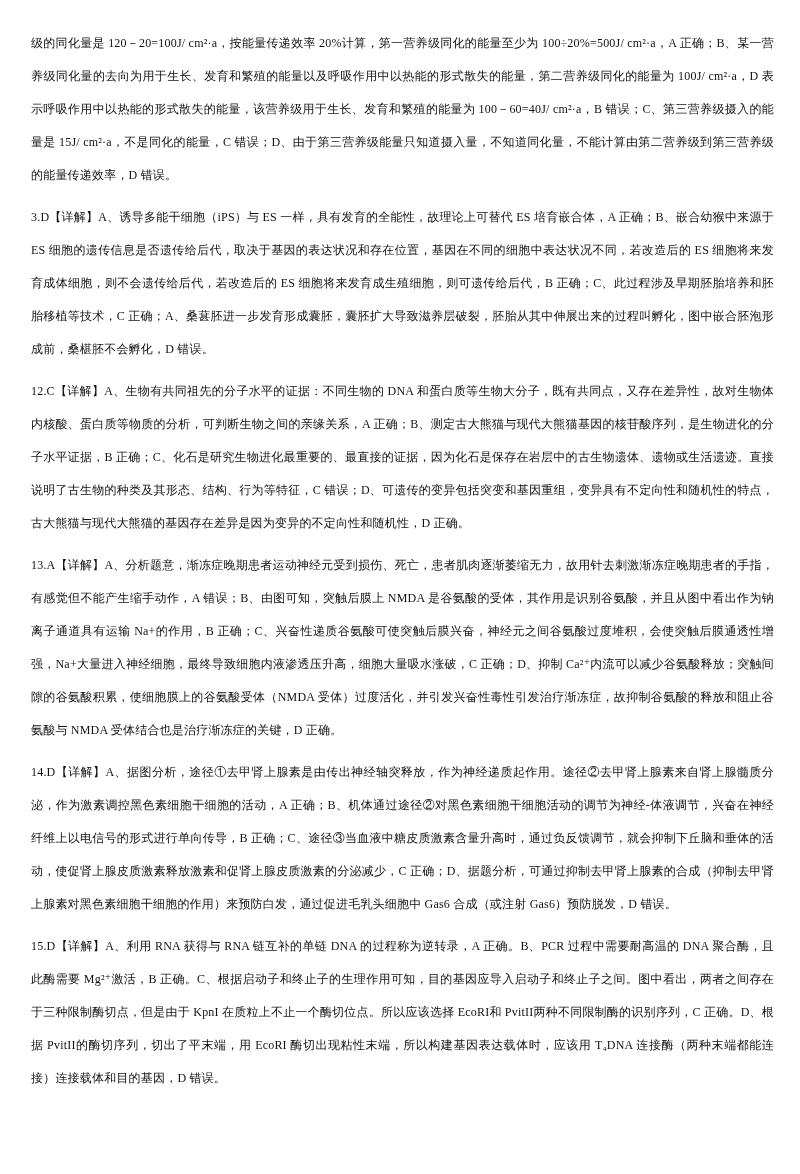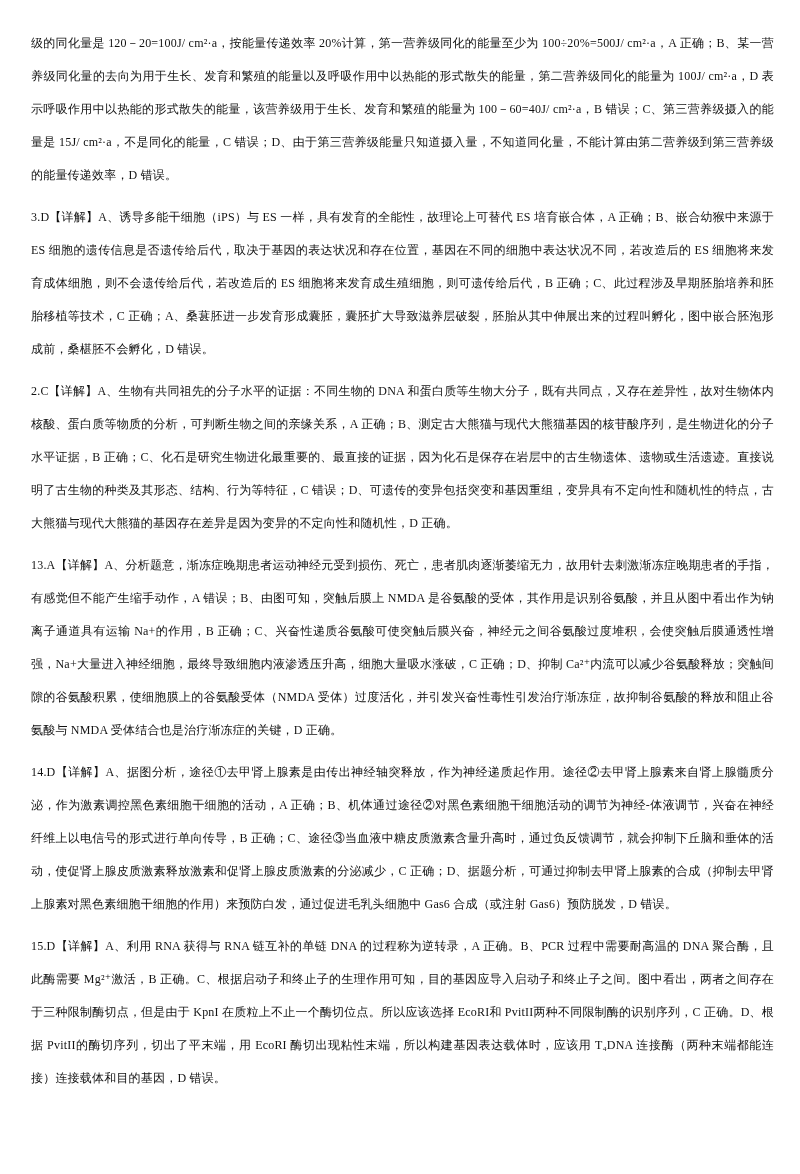--- a/index.html
+++ b/index.html
@@ -31,18 +31,18 @@
   }
   .doc p:last-child { margin-bottom: 0; }
 </style>
 </head>
 <body>
 
 <div class="page">
   <div class="doc">
     <p>级的同化量是 120－20=100J/ cm²·a，按能量传递效率 20%计算，第一营养级同化的能量至少为 100÷20%=500J/ cm²·a，A 正确；B、某一营养级同化量的去向为用于生长、发育和繁殖的能量以及呼吸作用中以热能的形式散失的能量，第二营养级同化的能量为 100J/ cm²·a，D 表示呼吸作用中以热能的形式散失的能量，该营养级用于生长、发育和繁殖的能量为 100－60=40J/ cm²·a，B 错误；C、第三营养级摄入的能量是 15J/ cm²·a，不是同化的能量，C 错误；D、由于第三营养级能量只知道摄入量，不知道同化量，不能计算由第二营养级到第三营养级的能量传递效率，D 错误。</p>
     <p>3.D【详解】A、诱导多能干细胞（iPS）与 ES 一样，具有发育的全能性，故理论上可替代 ES 培育嵌合体，A 正确；B、嵌合幼猴中来源于 ES 细胞的遗传信息是否遗传给后代，取决于基因的表达状况和存在位置，基因在不同的细胞中表达状况不同，若改造后的 ES 细胞将来发育成体细胞，则不会遗传给后代，若改造后的 ES 细胞将来发育成生殖细胞，则可遗传给后代，B 正确；C、此过程涉及早期胚胎培养和胚胎移植等技术，C 正确；A、桑葚胚进一步发育形成囊胚，囊胚扩大导致滋养层破裂，胚胎从其中伸展出来的过程叫孵化，图中嵌合胚泡形成前，桑椹胚不会孵化，D 错误。</p>
-    <p>2.C【详解】A、生物有共同祖先的分子水平的证据：不同生物的 DNA 和蛋白质等生物大分子，既有共同点，又存在差异性，故对生物体内核酸、蛋白质等物质的分析，可判断生物之间的亲缘关系，A 正确；B、测定古大熊猫与现代大熊猫基因的核苷酸序列，是生物进化的分子水平证据，B 正确；C、化石是研究生物进化最重要的、最直接的证据，因为化石是保存在岩层中的古生物遗体、遗物或生活遗迹。直接说明了古生物的种类及其形态、结构、行为等特征，C 错误；D、可遗传的变异包括突变和基因重组，变异具有不定向性和随机性的特点，古大熊猫与现代大熊猫的基因存在差异是因为变异的不定向性和随机性，D 正确。</p>
+    <p>12.C【详解】A、生物有共同祖先的分子水平的证据：不同生物的 DNA 和蛋白质等生物大分子，既有共同点，又存在差异性，故对生物体内核酸、蛋白质等物质的分析，可判断生物之间的亲缘关系，A 正确；B、测定古大熊猫与现代大熊猫基因的核苷酸序列，是生物进化的分子水平证据，B 正确；C、化石是研究生物进化最重要的、最直接的证据，因为化石是保存在岩层中的古生物遗体、遗物或生活遗迹。直接说明了古生物的种类及其形态、结构、行为等特征，C 错误；D、可遗传的变异包括突变和基因重组，变异具有不定向性和随机性的特点，古大熊猫与现代大熊猫的基因存在差异是因为变异的不定向性和随机性，D 正确。</p>
     <p>13.A【详解】A、分析题意，渐冻症晚期患者运动神经元受到损伤、死亡，患者肌肉逐渐萎缩无力，故用针去刺激渐冻症晚期患者的手指，有感觉但不能产生缩手动作，A 错误；B、由图可知，突触后膜上 NMDA 是谷氨酸的受体，其作用是识别谷氨酸，并且从图中看出作为钠离子通道具有运输 Na+的作用，B 正确；C、兴奋性递质谷氨酸可使突触后膜兴奋，神经元之间谷氨酸过度堆积，会使突触后膜通透性增强，Na+大量进入神经细胞，最终导致细胞内液渗透压升高，细胞大量吸水涨破，C 正确；D、抑制 Ca²⁺内流可以减少谷氨酸释放；突触间隙的谷氨酸积累，使细胞膜上的谷氨酸受体（NMDA 受体）过度活化，并引发兴奋性毒性引发治疗渐冻症，故抑制谷氨酸的释放和阻止谷氨酸与 NMDA 受体结合也是治疗渐冻症的关键，D 正确。</p>
     <p>14.D【详解】A、据图分析，途径①去甲肾上腺素是由传出神经轴突释放，作为神经递质起作用。途径②去甲肾上腺素来自肾上腺髓质分泌，作为激素调控黑色素细胞干细胞的活动，A 正确；B、机体通过途径②对黑色素细胞干细胞活动的调节为神经-体液调节，兴奋在神经纤维上以电信号的形式进行单向传导，B 正确；C、途径③当血液中糖皮质激素含量升高时，通过负反馈调节，就会抑制下丘脑和垂体的活动，使促肾上腺皮质激素释放激素和促肾上腺皮质激素的分泌减少，C 正确；D、据题分析，可通过抑制去甲肾上腺素的合成（抑制去甲肾上腺素对黑色素细胞干细胞的作用）来预防白发，通过促进毛乳头细胞中 Gas6 合成（或注射 Gas6）预防脱发，D 错误。</p>
     <p>15.D【详解】A、利用 RNA 获得与 RNA 链互补的单链 DNA 的过程称为逆转录，A 正确。B、PCR 过程中需要耐高温的 DNA 聚合酶，且此酶需要 Mg²⁺激活，B 正确。C、根据启动子和终止子的生理作用可知，目的基因应导入启动子和终止子之间。图中看出，两者之间存在于三种限制酶切点，但是由于 KpnI 在质粒上不止一个酶切位点。所以应该选择 EcoRI和 PvitII两种不同限制酶的识别序列，C 正确。D、根据 PvitII的酶切序列，切出了平末端，用 EcoRI 酶切出现粘性末端，所以构建基因表达载体时，应该用 T₄DNA 连接酶（两种末端都能连接）连接载体和目的基因，D 错误。</p>
   </div>
 </div>
 
 </body></html>

